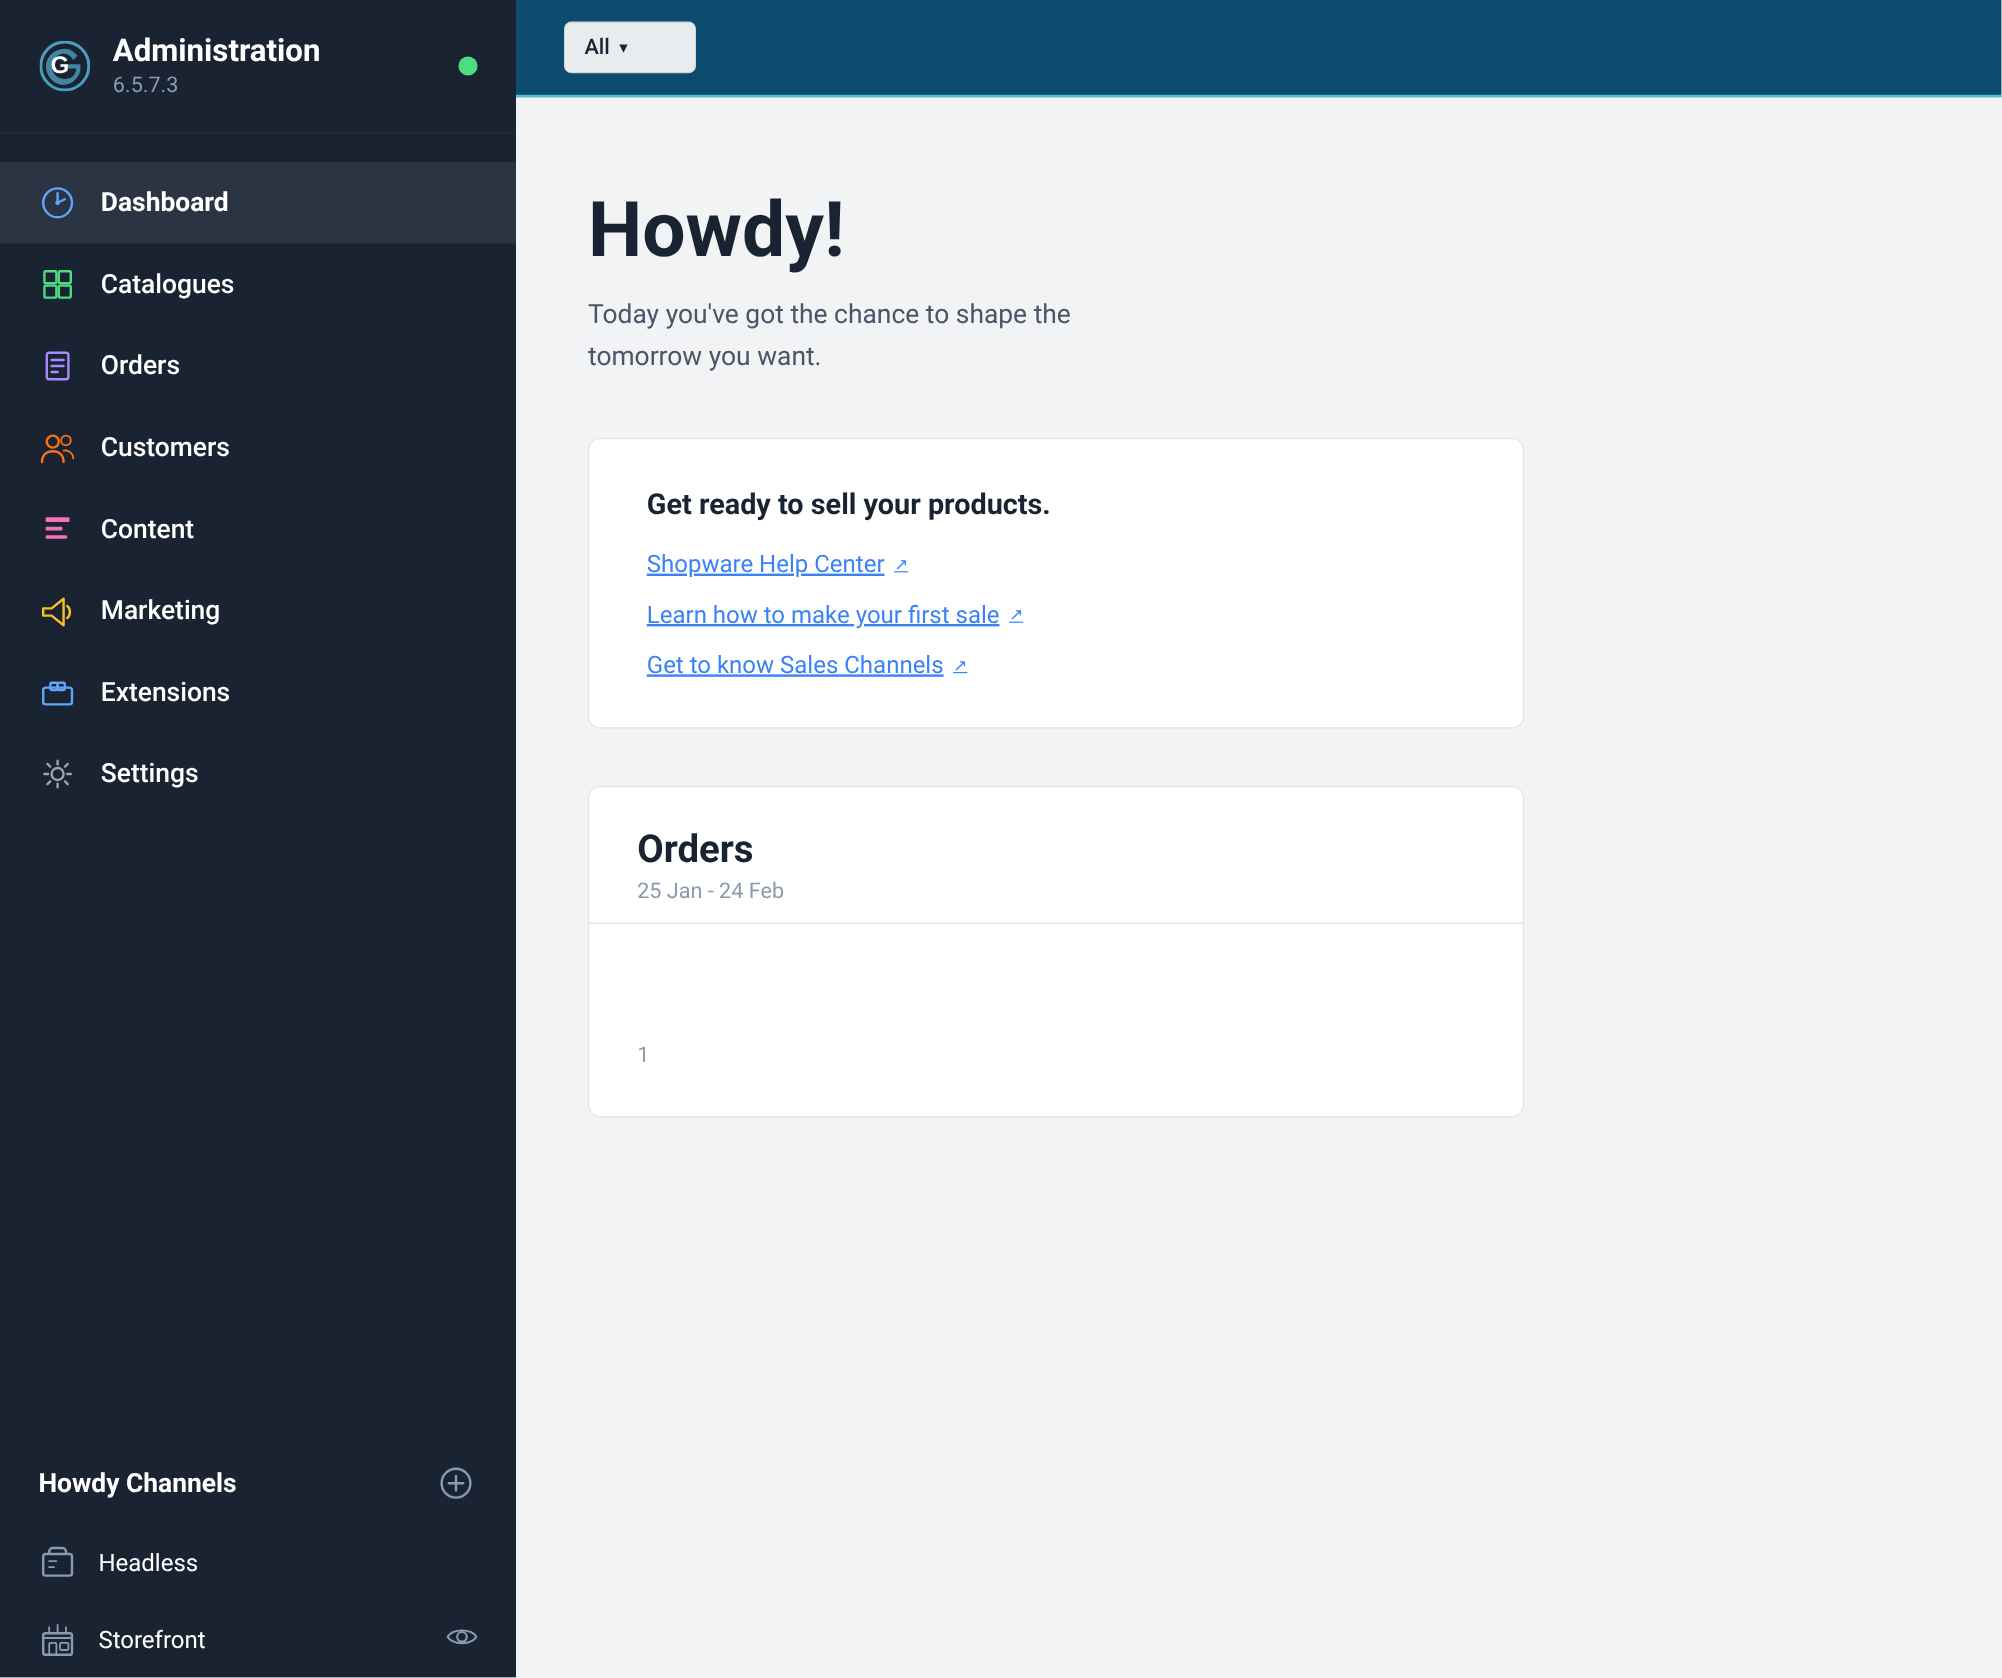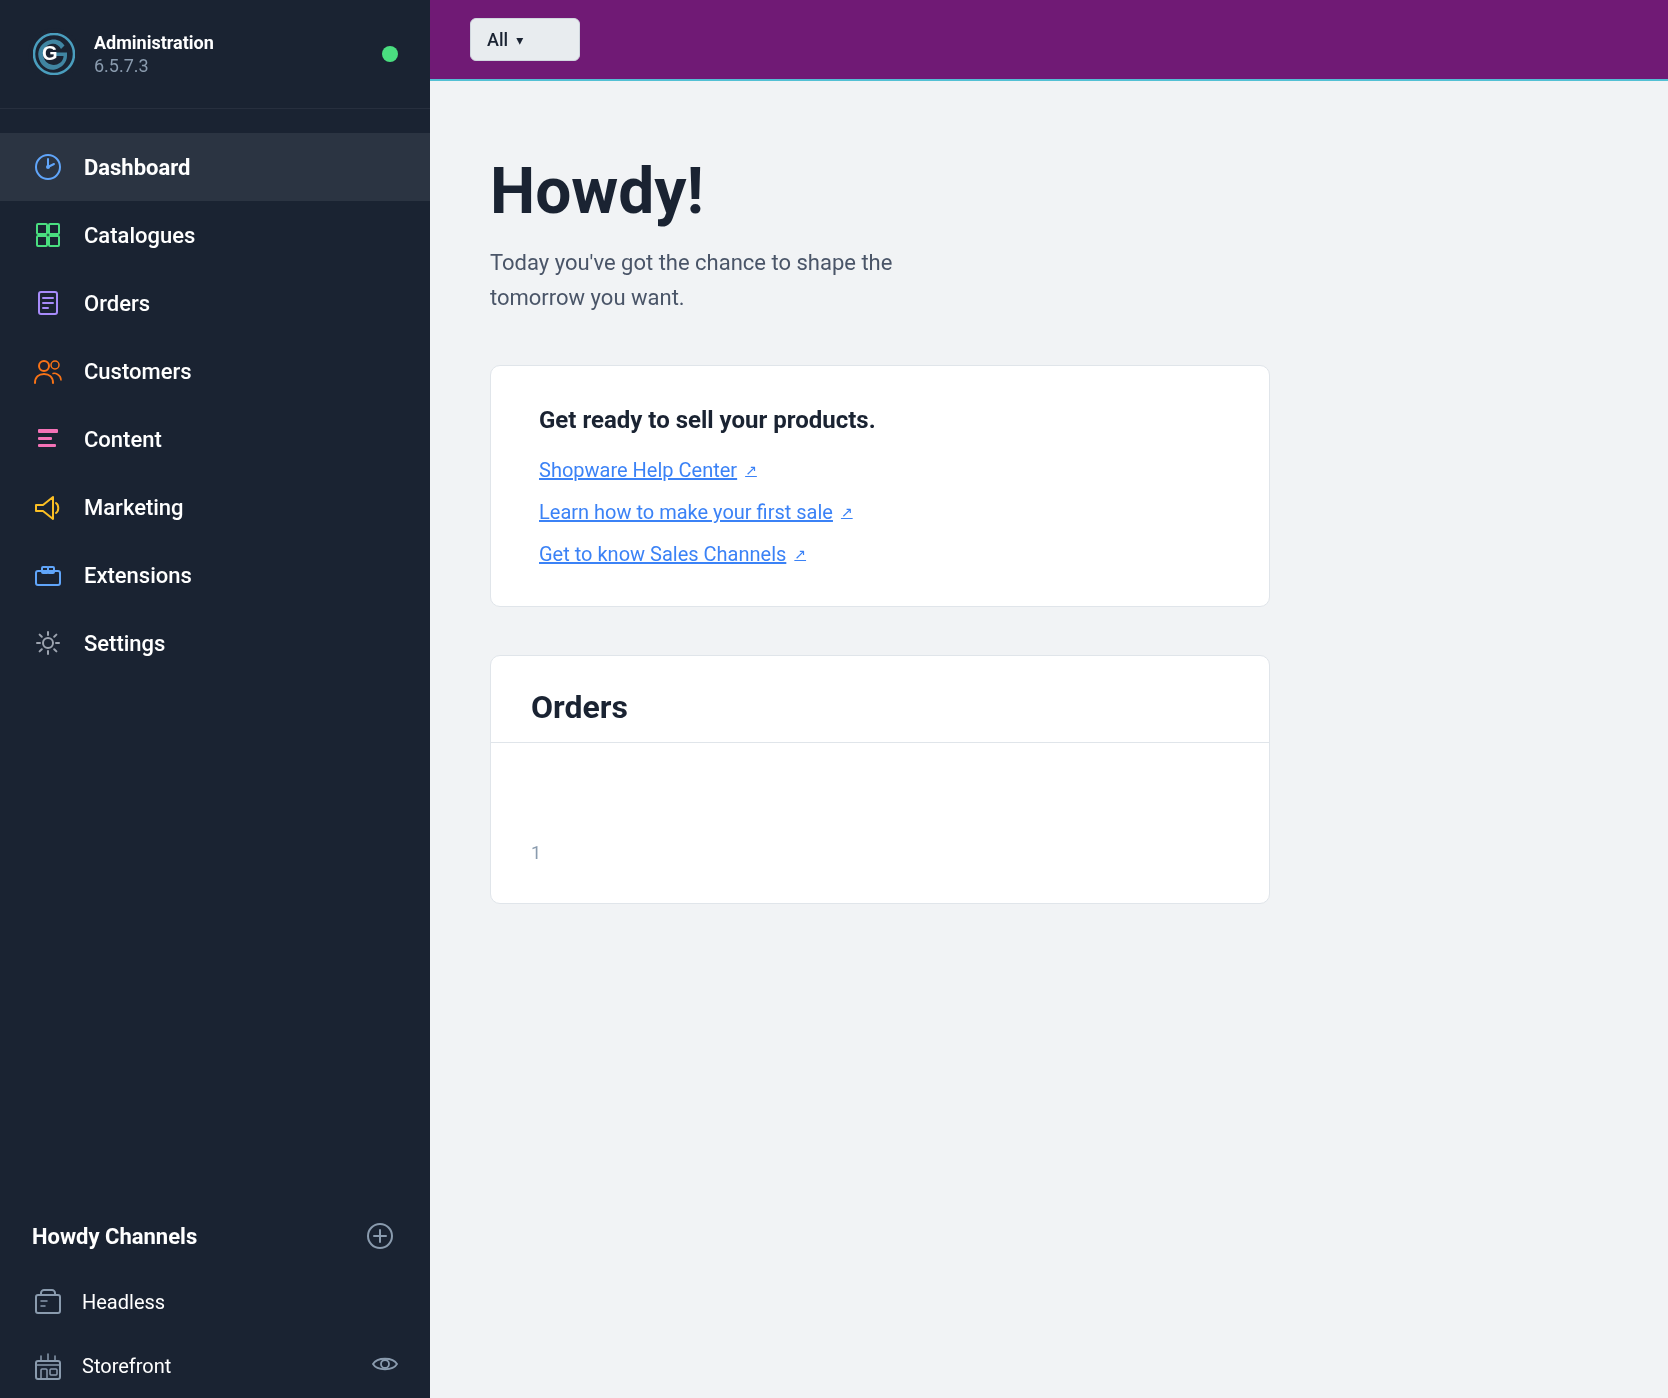--- a/index.html
+++ b/index.html
@@ -51,21 +51,21 @@
       height: 42px;
     }
 
     .brand-text-wrap {
       display: flex;
       flex-direction: column;
     }
 
     .brand-title {
       color: #ffffff;
-      font-size: 18px;
+      font-size: 26px;
       font-weight: 700;
       line-height: 1.2;
     }
 
     .brand-version {
       color: #8a9bae;
       font-size: 18px;
       margin-top: 2px;
     }
 
@@ -173,21 +173,21 @@
     
     .main-content {
       flex: 1;
       display: flex;
       flex-direction: column;
       background: #f1f3f5;
     }
 
     
     .topbar {
-      background: #701a75;
+      background: #0c4a6e;
       padding: 18px 40px;
       display: flex;
       align-items: center;
       gap: 16px;
       border-bottom: 2px solid #53c0d4;
     }
 
     .search-dropdown {
       background: #e8ecef;
       border: 1px solid #d0d7de;
@@ -508,19 +508,20 @@
       </div>
       <div class="sell-link">
         <span>Get to know Sales Channels</span>
         <span style="font-size:14px;">↗</span>
       </div>
     </div>
 
     <div class="orders-section">
       <div class="orders-header">
         <div class="orders-title">Orders</div>
+        <div class="orders-date">25 Jan - 24 Feb</div>
       </div>
       <div class="orders-chart">
         <span class="chart-value">1</span>
       </div>
     </div>
   </div>
 </div>
 
 </body></html>

